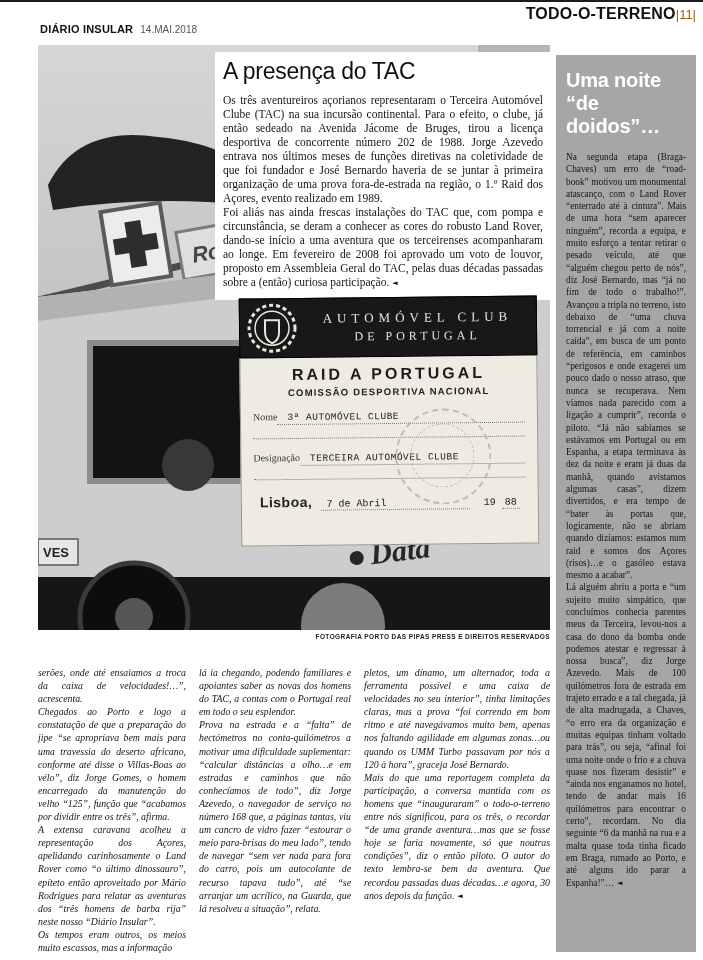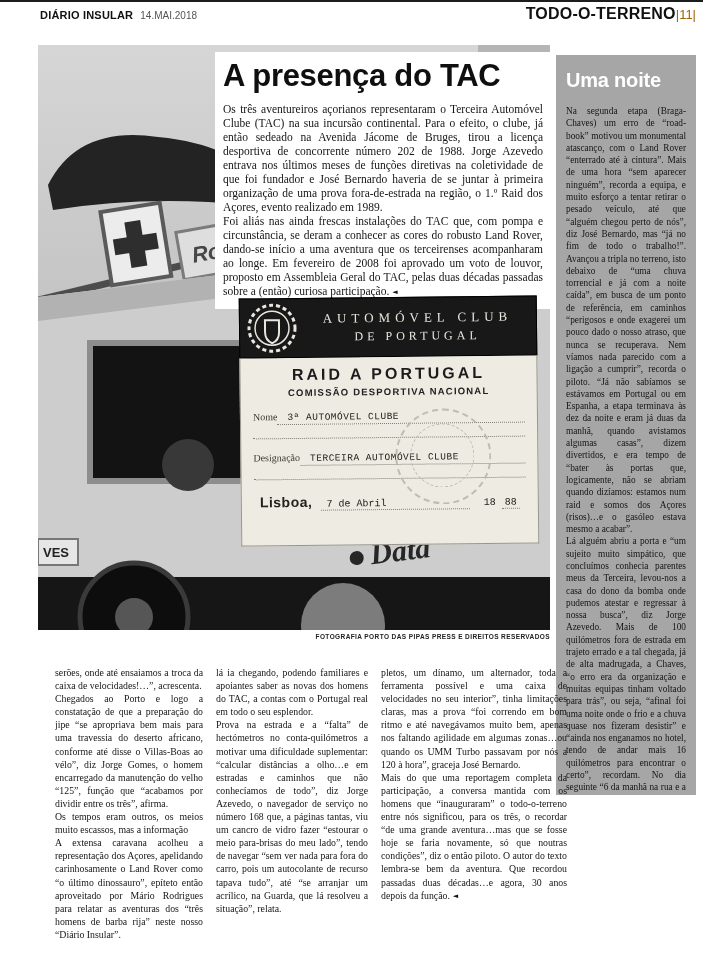--- a/index.html
+++ b/index.html
@@ -3,39 +3,39 @@
 <meta charset="utf-8">
 <style>
   html,body{margin:0;padding:0;background:#e9e9e9;}
   .page{
     position:relative;width:703px;height:960px;background:#ffffff;
     margin:0 auto;overflow:hidden;
     font-family:"Liberation Sans",sans-serif;color:#111;
   }
   .top-rule{position:absolute;left:0;top:0;width:703px;height:2px;background:#1c1c1c;}
   
-  .hdr-left{position:absolute;left:40px;top:9px;font-size:11px;}
+  .hdr-left{position:absolute;left:40px;top:23px;font-size:11px;}
   .hdr-paper{font-weight:bold;letter-spacing:.2px;}
   .hdr-date{font-weight:normal;color:#555;font-size:10px;margin-left:4px;}
   .hdr-right{position:absolute;right:7px;top:5px;font-size:16px;}
   .hdr-section{font-weight:bold;letter-spacing:.2px;margin-left:14px;}
   .hdr-page{font-weight:normal;color:#a16207;font-size:13px;}
   
   .photo{position:absolute;left:38px;top:45px;width:512px;height:585px;overflow:hidden;background:#c9c9c9;}
   .photo svg{display:block;}
   .photo-caption{
     position:absolute;left:38px;top:633px;width:512px;text-align:right;
     font-size:6.5px;font-weight:bold;letter-spacing:.4px;color:#222;
   }
   
   .article-box{
     position:absolute;left:215px;top:52px;width:338px;background:#ffffff;
     padding:6px 10px 10px 8px;box-sizing:border-box;
   }
-  .article-title{font-size:31px;font-weight:bold;letter-spacing:-.3px;margin:0 0 8px 0;color:#0f0f0f;}
+  .article-title{font-size:23px;font-weight:normal;letter-spacing:-.3px;margin:0 0 8px 0;color:#0f0f0f;}
   .article-box p{
     margin:0;font-family:"Liberation Serif",serif;font-size:11.5px;line-height:14px;
     text-align:justify;color:#151515;
   }
   .endmark{font-size:7px;color:#111;vertical-align:1px;margin-left:3px;font-family:"DejaVu Sans",sans-serif;}
   
   .cert{
     position:absolute;left:240px;top:297px;width:298px;height:248px;
     transform:rotate(-0.6deg);box-sizing:border-box;
   }
@@ -67,32 +67,32 @@
   .cert-seal{
     position:absolute;right:46px;top:52px;width:92px;height:92px;border-radius:50%;
     border:2px dashed #b9b5a6;opacity:.85;
   }
   .cert-seal::before{
     content:"";position:absolute;left:13px;top:13px;width:62px;height:62px;border-radius:50%;
     border:1px dashed #b9b5a6;
   }
   
   .sidebar{
-    position:absolute;left:556px;top:55px;width:140px;height:740px;background:#a6a6a6;
+    position:absolute;left:556px;top:55px;width:140px;height:897px;background:#a6a6a6;
     box-sizing:border-box;padding:14px 10px 10px 10px;overflow:hidden;
   }
   .sidebar-title{color:#ffffff;font-weight:bold;font-size:20px;line-height:23px;margin:0 0 13px 0;letter-spacing:-.2px;}
   .sidebar p{
     margin:0;font-family:"Liberation Serif",serif;font-size:9.3px;line-height:12.3px;
     text-align:justify;color:#141414;
   }
   
   .columns{
-    position:absolute;left:55px;top:666px;width:512px;height:292px;
-    display:flex;overflow:hidden;
+    position:absolute;left:38px;top:666px;width:512px;height:292px;
+    display:flex;overflow:hidden;font-style:italic;
   }
   .col{box-sizing:border-box;}
   .col1{width:148px;margin-right:13px;}
   .col2{width:152px;margin-right:13px;}
   .col3{width:186px;}
   .col p{
     margin:0;font-family:"Liberation Serif",serif;font-size:9.8px;line-height:13.1px;
     text-align:justify;color:#141414;
   }
 </style>
@@ -193,40 +193,41 @@
       </div>
       <div class="cert-blank"></div>
       <div class="cert-row">
         <span class="cert-label">Designação</span>
         <span class="cert-value">TERCEIRA AUTOMÓVEL CLUBE</span>
       </div>
       <div class="cert-blank"></div>
       <div class="cert-bottom">
         <span class="cert-place">Lisboa,</span>
         <span class="cert-date">7 de Abril</span>
-        <span class="cert-year"><span>18</span> <b>88</b></span>
+        <span class="cert-year"><span>19</span> <b>88</b></span>
       </div>
       <div class="cert-seal"></div>
     </div>
   </div>
 
   <div class="sidebar">
     <h2 class="sidebar-title">
       <span>Uma noite</span><br>
+      <span>“de doidos”…</span>
     </h2>
     <p><span>Na segunda etapa (Braga-Chaves) um erro de “road-book” motivou um monumental atascanço, com o Land Rover “enterrado até à cintura”. Mais de uma hora “sem aparecer ninguém”, recorda a equipa, e muito esforço a tentar retirar o pesado veículo, até que “alguém chegou perto de nós”, diz José Bernardo, mas “já no fim de todo o trabalho!”. Avançou a tripla no terreno, isto debaixo de “uma chuva torrencial e já com a noite caída”, em busca de um ponto de referência, em caminhos “perigosos e onde exagerei um pouco dado o nosso atraso, que nunca se recuperava. Nem víamos nada parecido com a ligação a cumprir”, recorda o piloto. “Já não sabíamos se estávamos em Portugal ou em Espanha, a etapa terminava às dez da noite e eram já duas da manhã, quando avistamos algumas casas”, dizem divertidos, e era tempo de “bater às portas que, logicamente, não se abriam quando dizíamos: estamos num raid e somos dos Açores (risos)…e o gasóleo estava mesmo a acabar”.</span></p>
     <p><span>Lá alguém abriu a porta e “um sujeito muito simpático, que concluímos conhecia parentes meus da Terceira, levou-nos a casa do dono da bomba onde pudemos atestar e regressar à nossa busca”, diz Jorge Azevedo. Mais de 100 quilómetros fora de estrada em trajeto errado e a tal chegada, já de alta madrugada, a Chaves, “o erro era da organização e muitas equipas tinham voltado para trás”, ou seja, “afinal foi uma noite onde o frio e a chuva quase nos fizeram desistir” e “ainda nos enganamos no hotel, tendo de andar mais 16 quilómetros para encontrar o certo”, recordam. No dia seguinte “6 da manhã na rua e a malta quase toda tinha ficado em Braga, rumado ao Porto, e até alguns ido parar a Espanha!”…</span><span class="endmark">◄</span></p>
   </div>
 
   <div class="columns">
     <div class="col col1">
       <p>serões, onde até ensaiamos a troca da caixa de velocidades!…”, acrescenta.</p>
       <p>Chegados ao Porto e logo a constatação de que a preparação do jipe “se apropriava bem mais para uma travessia do deserto africano, conforme até disse o Villas-Boas ao vélo”, diz Jorge Gomes, o homem encarregado da manutenção do velho “125”, função que “acabamos por dividir entre os três”, afirma.</p>
+      <p>A extensa caravana acolheu a representação dos Açores, apelidando carinhosamente o Land Rover como “o último dinossauro”, epíteto então aproveitado por Mário Rodrigues para relatar as aventuras dos “três homens de barba rija” neste nosso “Diário Insular”.</p>
       <p>Os tempos eram outros, os meios muito escassos, mas a informação</p>
-      <p>A extensa caravana acolheu a representação dos Açores, apelidando carinhosamente o Land Rover como “o último dinossauro”, epíteto então aproveitado por Mário Rodrigues para relatar as aventuras dos “três homens de barba rija” neste nosso “Diário Insular”.</p>
     </div>
     <div class="col col2">
       <p>lá ia chegando, podendo familiares e apoiantes saber as novas dos homens do TAC, a contas com o Portugal real em todo o seu esplendor.</p>
       <p>Prova na estrada e a “falta” de hectómetros no conta-quilómetros a motivar uma dificuldade suplementar: “calcular distâncias a olho…e em estradas e caminhos que não conhecíamos de todo”, diz Jorge Azevedo, o navegador de serviço no número 168 que, a páginas tantas, viu um cancro de vidro fazer “estourar o meio para-brisas do meu lado”, tendo de navegar “sem ver nada para fora do carro, pois um autocolante de recurso tapava tudo”, até “se arranjar um acrílico, na Guarda, que lá resolveu a situação”, relata.</p>
     </div>
     <div class="col col3">
       <p>pletos, um dínamo, um alternador, toda a ferramenta possível e uma caixa de velocidades no seu interior”, tinha limitações claras, mas a prova “foi correndo em bom ritmo e até navegávamos muito bem, apenas nos faltando agilidade em algumas zonas…ou quando os UMM Turbo passavam por nós a 120 à hora”, graceja José Bernardo.</p>
       <p><span>Mais do que uma reportagem completa da participação, a conversa mantida com os homens que “inauguraram” o todo-o-terreno entre nós significou, para os três, o recordar “de uma grande aventura…mas que se fosse hoje se faria novamente, só que noutras condições”, diz o então piloto. O autor do texto lembra-se bem da aventura. Que recordou passadas duas décadas…e agora, 30 anos depois da função.</span><span class="endmark">◄</span></p>
     </div>
   </div>

